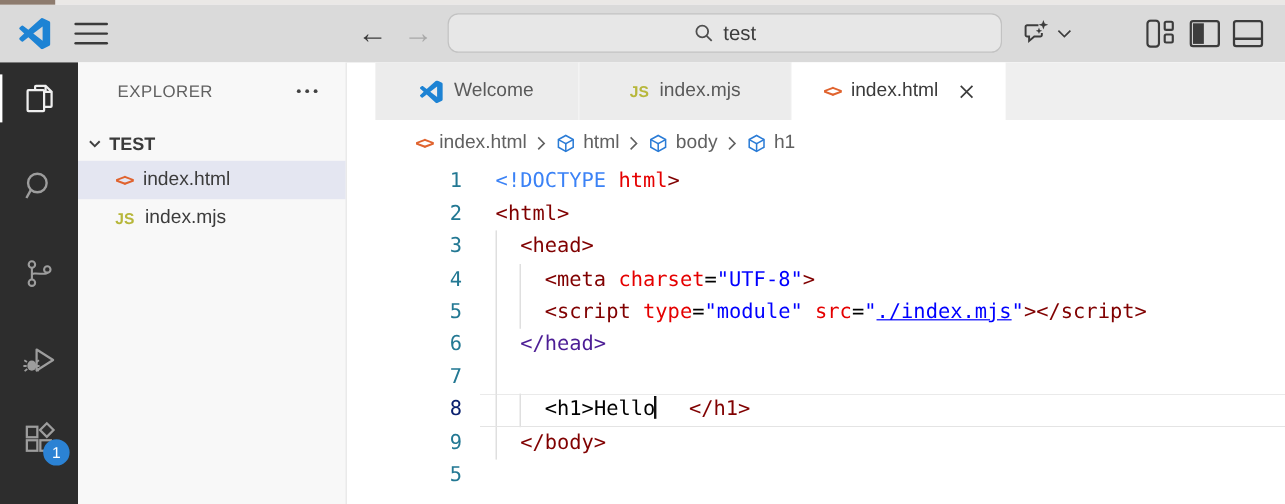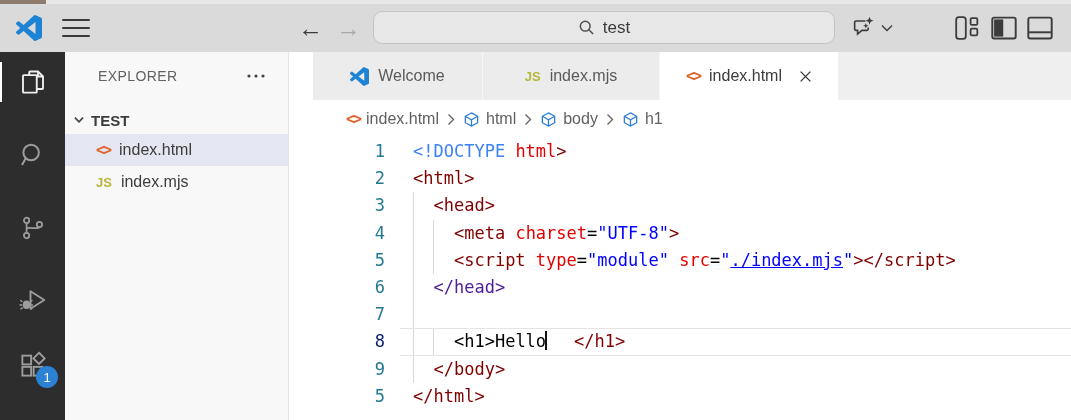--- a/index.html
+++ b/index.html
@@ -274,18 +274,18 @@
       <div id="code-lines">
           <div class="code-row"><span class="gutter">1</span><span class="line-content"><span style="color: #3b82f6;">&lt;!DOCTYPE</span><span style="color: rgb(0, 0, 0);"> </span><span style="color: rgb(229, 0, 0);">html</span><span style="color: rgb(128, 0, 0);">&gt;</span></span></div>
           <div class="code-row"><span class="gutter">2</span><span class="line-content"><span style="color: rgb(128, 0, 0);">&lt;html&gt;</span></span></div>
           <div class="code-row"><span class="gutter">3</span><span class="line-content"><span style="color: rgb(0, 0, 0);">  </span><span style="color: rgb(128, 0, 0);">&lt;head&gt;</span></span></div>
           <div class="code-row"><span class="gutter">4</span><span class="line-content"><span style="color: rgb(0, 0, 0);">    </span><span style="color: rgb(128, 0, 0);">&lt;meta</span><span style="color: rgb(0, 0, 0);"> </span><span style="color: rgb(229, 0, 0);">charset</span><span style="color: rgb(0, 0, 0);">=</span><span style="color: rgb(0, 0, 255);">"UTF-8"</span><span style="color: rgb(128, 0, 0);">&gt;</span></span></div>
           <div class="code-row"><span class="gutter">5</span><span class="line-content"><span style="color: rgb(0, 0, 0);">    </span><span style="color: rgb(128, 0, 0);">&lt;script</span><span style="color: rgb(0, 0, 0);"> </span><span style="color: rgb(229, 0, 0);">type</span><span style="color: rgb(0, 0, 0);">=</span><span style="color: rgb(0, 0, 255);">"module"</span><span style="color: rgb(0, 0, 0);"> </span><span style="color: rgb(229, 0, 0);">src</span><span style="color: rgb(0, 0, 0);">=</span><span style="color: rgb(0, 0, 255);">"</span><span class="u" style="color: rgb(0, 0, 255);">./index.mjs</span><span style="color: rgb(0, 0, 255);">"</span><span style="color: rgb(128, 0, 0);">&gt;</span><span style="color: rgb(128, 0, 0);">&lt;/script&gt;</span></span></div>
           <div class="code-row"><span class="gutter">6</span><span class="line-content"><span style="color: rgb(0, 0, 0);">  </span><span style="color: #4c1d95;">&lt;/head&gt;</span></span></div>
           <div class="code-row"><span class="gutter">7</span></div>
           <div class="code-row active"><span class="gutter">8</span><span class="line-content"><span style="color: rgb(0, 0, 0);">    </span><span style="color: #000000;">&lt;h1&gt;</span><span style="color: rgb(0, 0, 0);">Hello</span><span class="cursor"></span><span style="color: rgb(128, 0, 0); padding-left: 28px;">&lt;/h1&gt;</span></span></div>
           <div class="code-row"><span class="gutter">9</span><span class="line-content"><span style="color: rgb(0, 0, 0);">  </span><span style="color: rgb(128, 0, 0);">&lt;/body&gt;</span></span></div>
-          <div class="code-row"><span class="gutter">5</span><span class="line-content"><span style="color: rgb(128, 0, 0);">&lt;/html&gt;</span></span></div>
+          <div class="code-row"><span class="gutter">5</span></div>
         </div>
     </div>
   </div>
 
 </div>
 
 </body></html>

